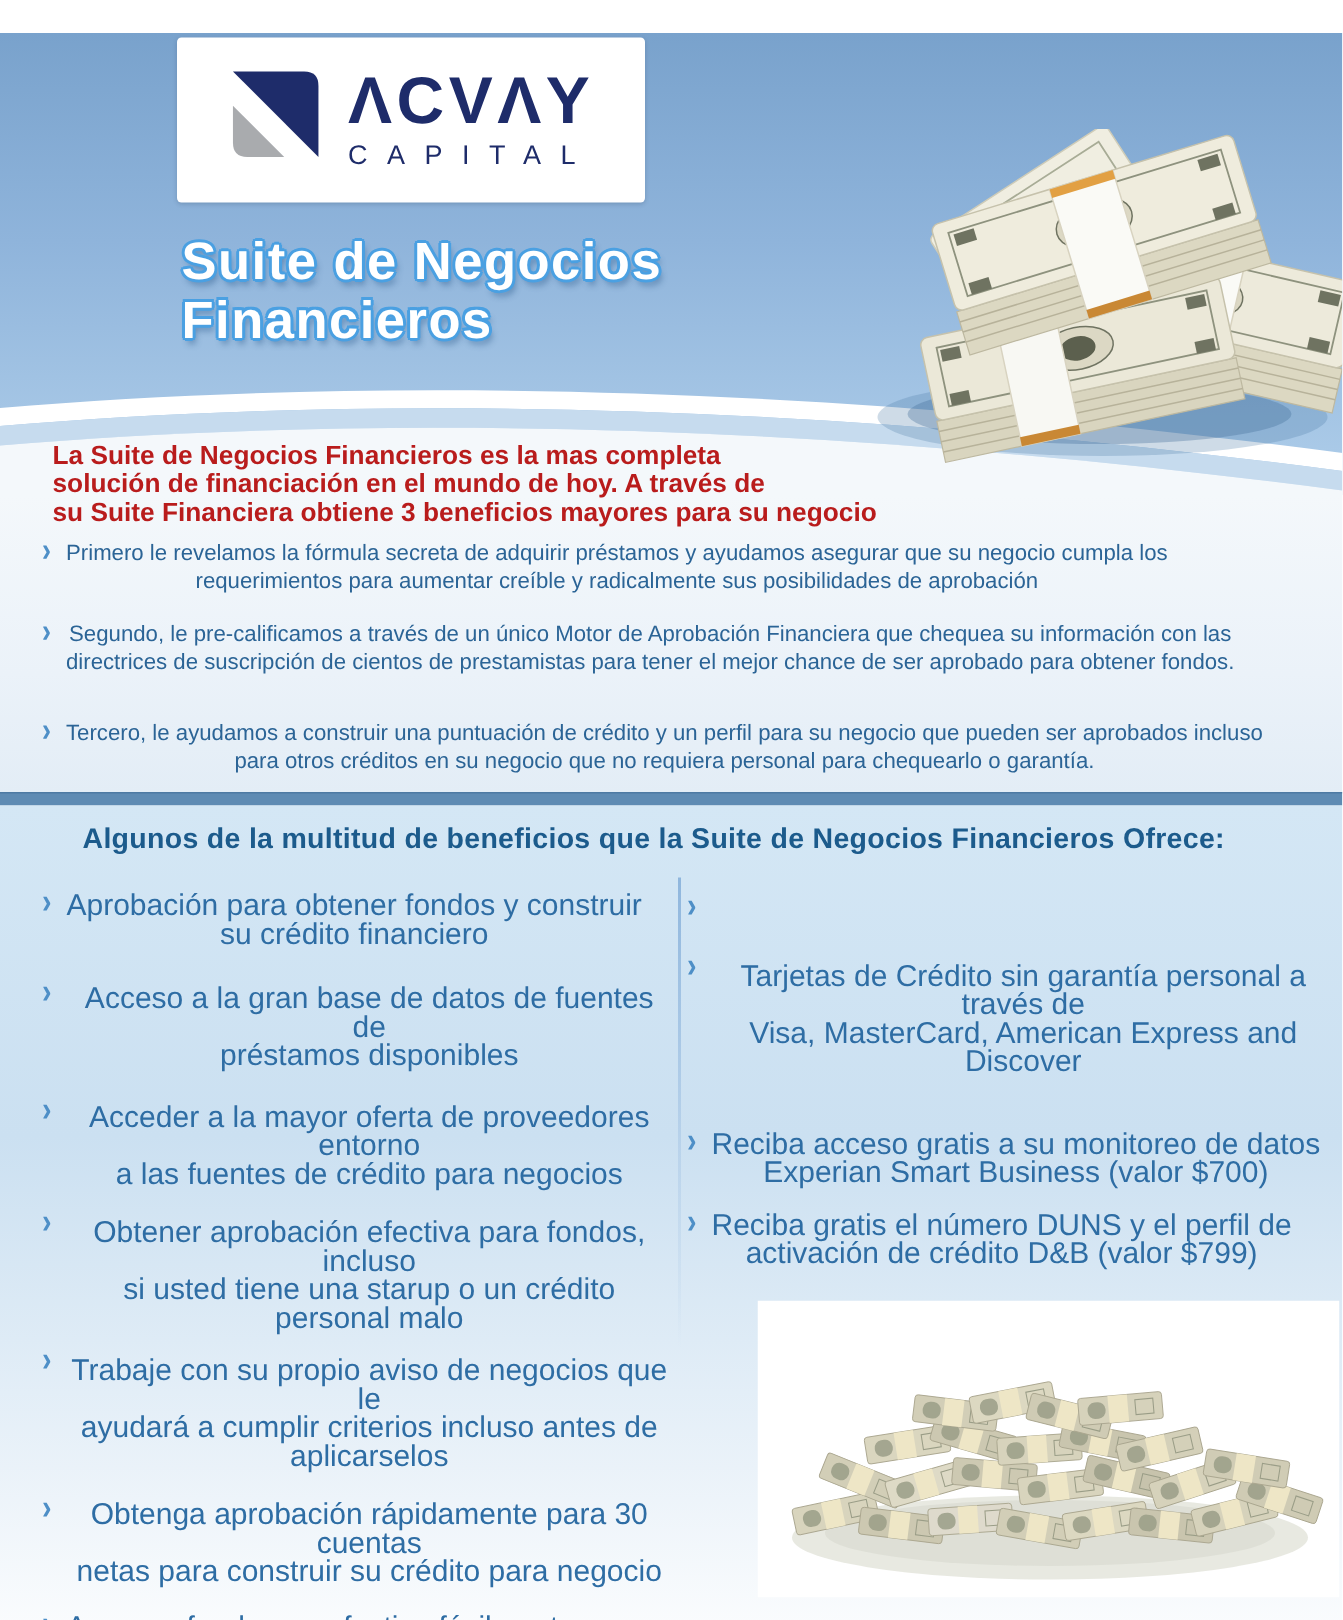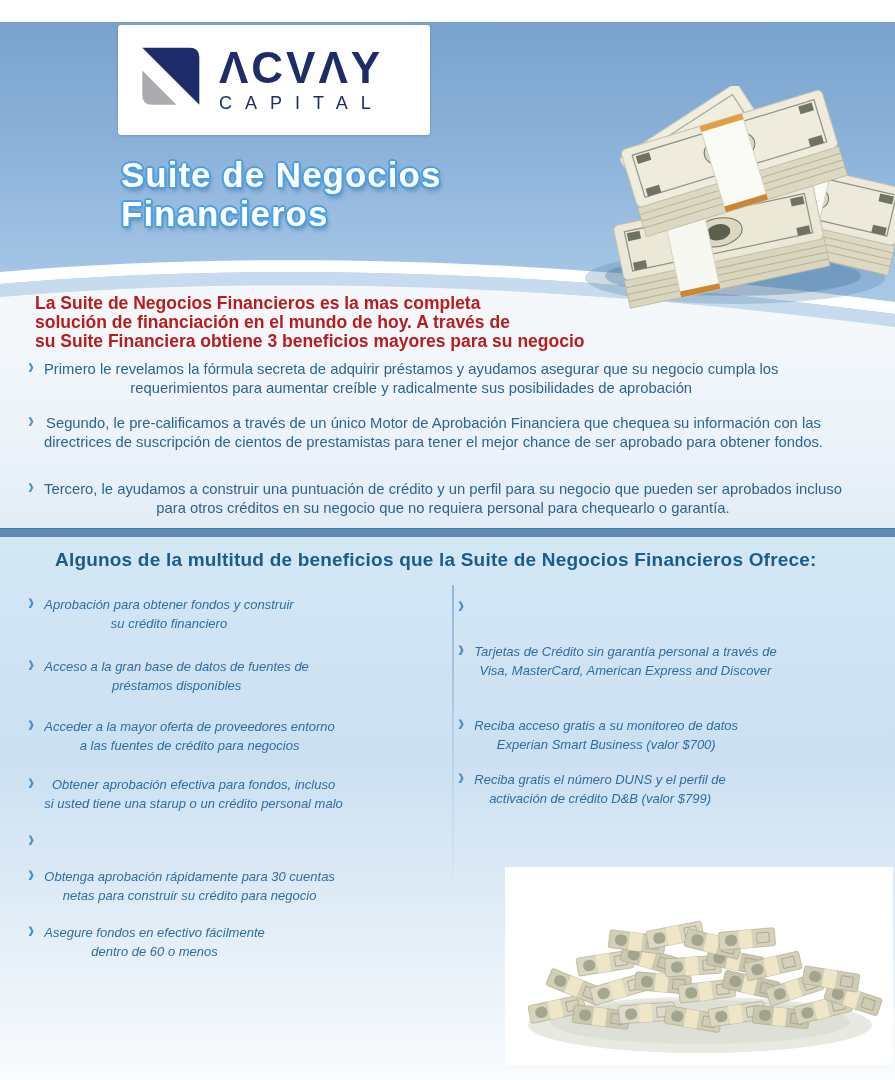--- a/index.html
+++ b/index.html
@@ -9,21 +9,21 @@
   }
   
   .header-band{
     position:absolute;left:0;top:22px;width:895px;height:308px;
     background:linear-gradient(180deg,#79A2CC 0%,#8FB4DB 45%,#AFCEEA 100%);
   }
   .wave{position:absolute;left:0;top:250px;width:895px;height:80px;display:block;}
   .logo-box{
     position:absolute;left:118px;top:25px;width:312px;height:110px;
     background:#ffffff;border-radius:3px;box-shadow:0 1px 3px rgba(40,60,90,.25);
-    display:flex;align-items:center;padding-left:11px;box-sizing:border-box;gap:14px;
+    display:flex;align-items:center;padding-left:24px;box-sizing:border-box;gap:14px;
   }
   .logo-mark{width:76px;height:76px;flex:0 0 auto;}
   .brand-text{display:flex;flex-direction:column;align-items:flex-start;}
   .brand-name{
     font-size:44px;font-weight:bold;letter-spacing:3px;color:#1E2C6A;line-height:44px;
   }
   .brand-sub{
     font-size:18px;font-weight:500;letter-spacing:13px;color:#1E2C6A;margin-top:3px;
   }
   .page-title{
@@ -70,21 +70,21 @@
   .benefits-heading{
     position:absolute;left:55px;top:12px;width:800px;
     font-size:19px;font-weight:bold;color:#1C5B8C;letter-spacing:.2px;
   }
   .col-divider{
     position:absolute;left:452px;top:48px;width:2px;height:330px;
     background:linear-gradient(180deg,rgba(140,180,220,.95) 0%,rgba(170,200,230,.55) 55%,rgba(255,255,255,0) 95%);
   }
   .left-list{left:28px;top:58px;width:420px;}
   .right-list{left:458px;top:58px;width:432px;}
-  .benefits .btxt{font-size:13px;line-height:19px;color:#2E6DA4;font-style:italic;}
+  .benefits .btxt{font-size:20px;line-height:19px;color:#2E6DA4;}
   .benefits .chev{font-size:19px;}
   .left-list li:nth-child(1){margin-bottom:24px;}
   .left-list li:nth-child(2){margin-bottom:22px;}
   .left-list li:nth-child(3){margin-bottom:20px;}
   .left-list li:nth-child(4){margin-bottom:16px;}
   .left-list li:nth-child(5){margin-bottom:20px;}
   .left-list li:nth-child(6){margin-bottom:18px;}
   .right-list li:nth-child(1){margin-bottom:29px;}
   .right-list li:nth-child(2){margin-bottom:36px;}
   .right-list li:nth-child(3){margin-bottom:16px;}
@@ -229,20 +229,23 @@
         <span class="btxt">Acceder a la mayor oferta de proveedores entorno
 a las fuentes de crédito para negocios</span>
       </li>
       <li class="bullet">
         <span class="chev">›</span>
         <span class="btxt">Obtener aprobación efectiva para fondos, incluso
 si usted tiene una starup o un crédito personal malo</span>
       </li>
       <li class="bullet">
         <span class="chev">›</span>
+        <span class="btxt">Trabaje con su propio aviso de negocios que le
+ayudará a cumplir criterios incluso antes de
+aplicarselos</span>
       </li>
       <li class="bullet">
         <span class="chev">›</span>
         <span class="btxt">Obtenga aprobación rápidamente para 30 cuentas
 netas para construir su crédito para negocio</span>
       </li>
       <li class="bullet">
         <span class="chev">›</span>
         <span class="btxt">Asegure fondos en efectivo fácilmente
 dentro de 60 o menos</span>

